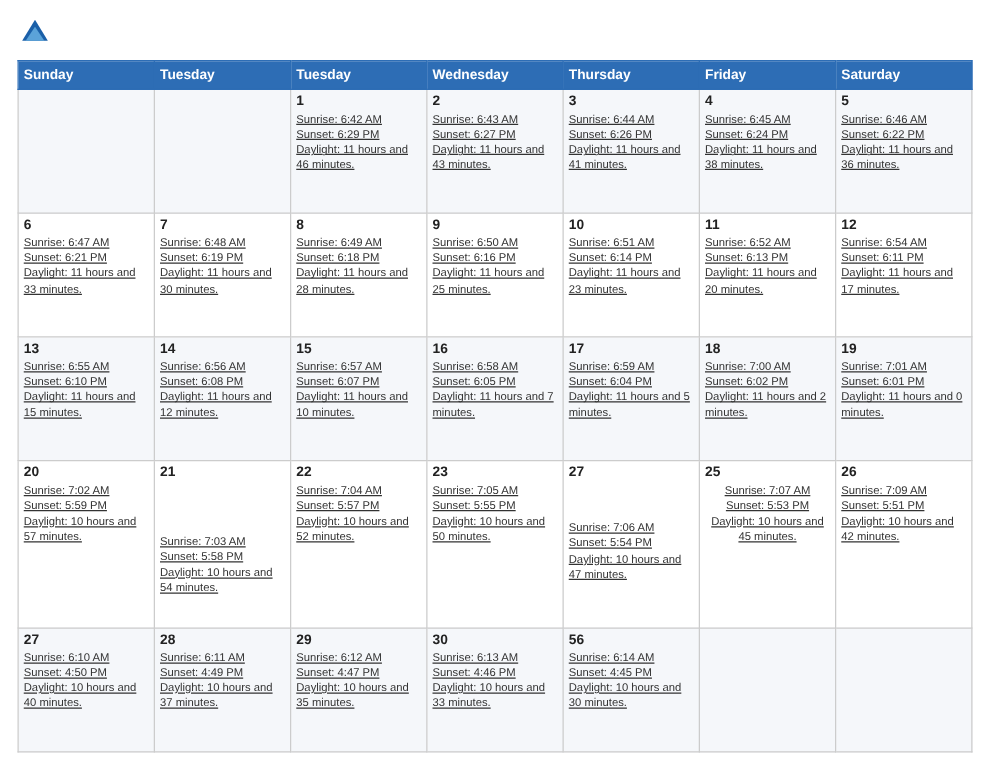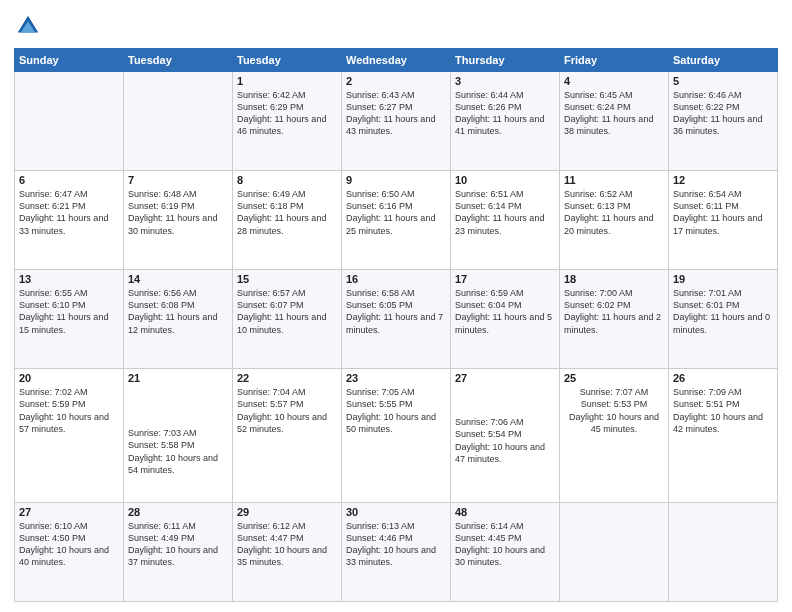--- a/index.html
+++ b/index.html
@@ -92,20 +92,21 @@
     .day-number {
       font-size: 11px;
       font-weight: bold;
       display: block;
       margin-bottom: 2px;
     }
     .day-info {
       line-height: 1.35;
       font-size: 9px;
       color: #333;
+      text-decoration: underline;
     }
     .empty-cell {
       background-color: inherit;
     }
   </style>
 </head>
 <body>
 
 <div class="container">
   <div class="header">
@@ -323,21 +324,21 @@
 Sunset: 4:47 PM
 Daylight: 10 hours and 35 minutes.</div>
           </td>
           <td>
             <span class="day-number">30</span>
             <div class="day-info" style="white-space: pre-line;">Sunrise: 6:13 AM
 Sunset: 4:46 PM
 Daylight: 10 hours and 33 minutes.</div>
           </td>
           <td>
-            <span class="day-number">48</span>
+            <span class="day-number">56</span>
             <div class="day-info" style="white-space: pre-line;">Sunrise: 6:14 AM
 Sunset: 4:45 PM
 Daylight: 10 hours and 30 minutes.</div>
           </td>
           <td class="empty-cell"></td>
           <td class="empty-cell"></td>
         </tr>
       </tbody>
   </table>
 </div>

